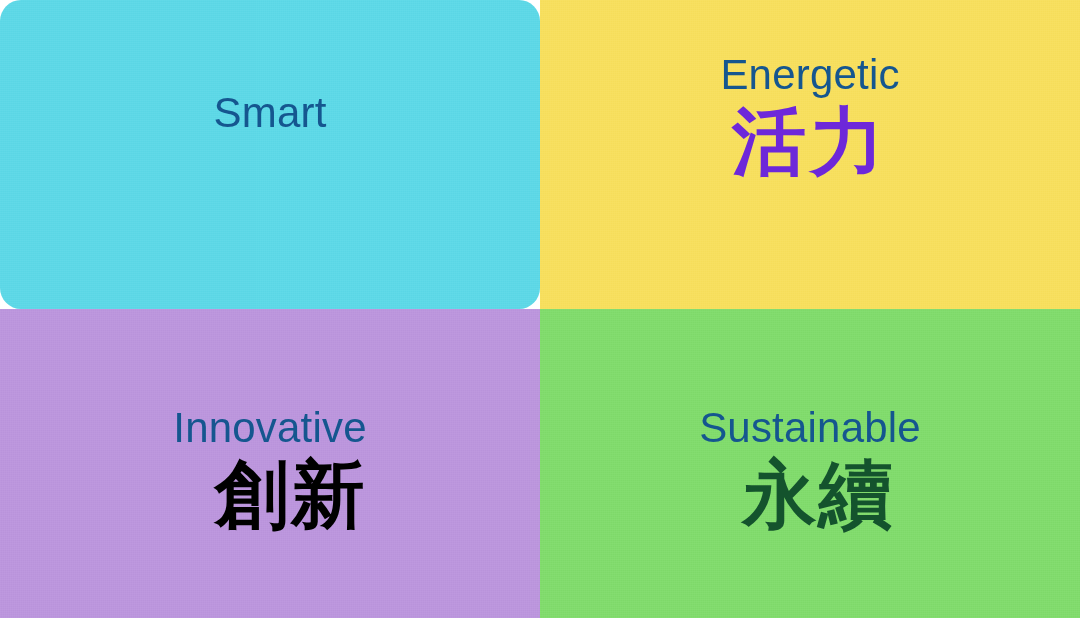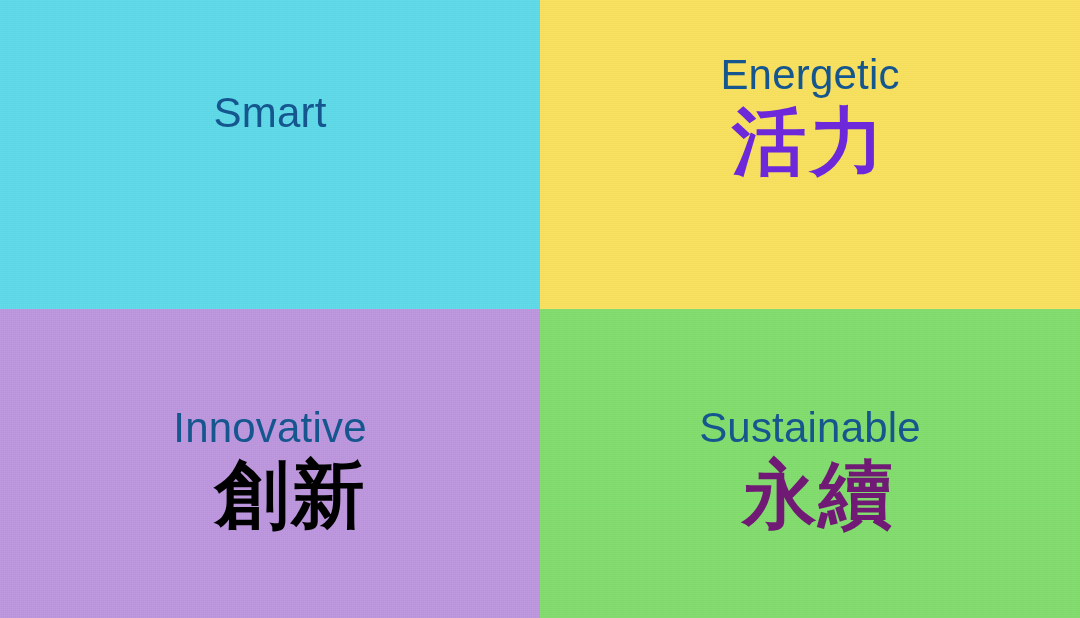--- a/index.html
+++ b/index.html
@@ -70,21 +70,21 @@
   #quadrant-sustainable .q-inner { margin-top: 98px; }
 
   #quadrant-smart .label-zh      { letter-spacing: 8px; }
   #quadrant-energetic .label-zh  { letter-spacing: 4px; }
 </style>
 </head>
 <body style="background: rgb(255, 255, 255);">
 
 <div id="brand-grid">
 
-  <div class="quadrant" id="quadrant-smart" style="background-color: rgb(92, 217, 232);">
+  <div class="quadrant" id="quadrant-smart" style="background-color: rgb(92, 217, 232); border-radius: 21px;">
     <div class="q-inner">
       <div class="label-en" style="color: rgb(21, 86, 143);">Smart</div>
     </div>
   </div>
 
   <div class="quadrant" id="quadrant-energetic" style="background-color: rgb(248, 224, 92);">
     <div class="q-inner">
       <div class="label-en" style="color: rgb(21, 86, 143);">Energetic</div>
       <div class="label-zh" style="color: #6d28d9;">活力</div>
     </div>
@@ -93,17 +93,17 @@
   <div class="quadrant" id="quadrant-innovative" style="background-color: rgb(188, 149, 222);">
     <div class="q-inner">
       <div class="label-en" style="color: rgb(21, 86, 143);">Innovative</div>
       <div class="label-zh" style="color: #000000;">創新</div>
     </div>
   </div>
 
   <div class="quadrant" id="quadrant-sustainable" style="background-color: rgb(128, 220, 107);">
     <div class="q-inner">
       <div class="label-en" style="color: rgb(21, 86, 143);">Sustainable</div>
-      <div class="label-zh" style="color: #701a75; margin-left: 17px;">永續</div>
+      <div class="label-zh" style="color: #14532d; margin-left: 17px;">永續</div>
     </div>
   </div>
 
 </div>
 
 </body></html>

